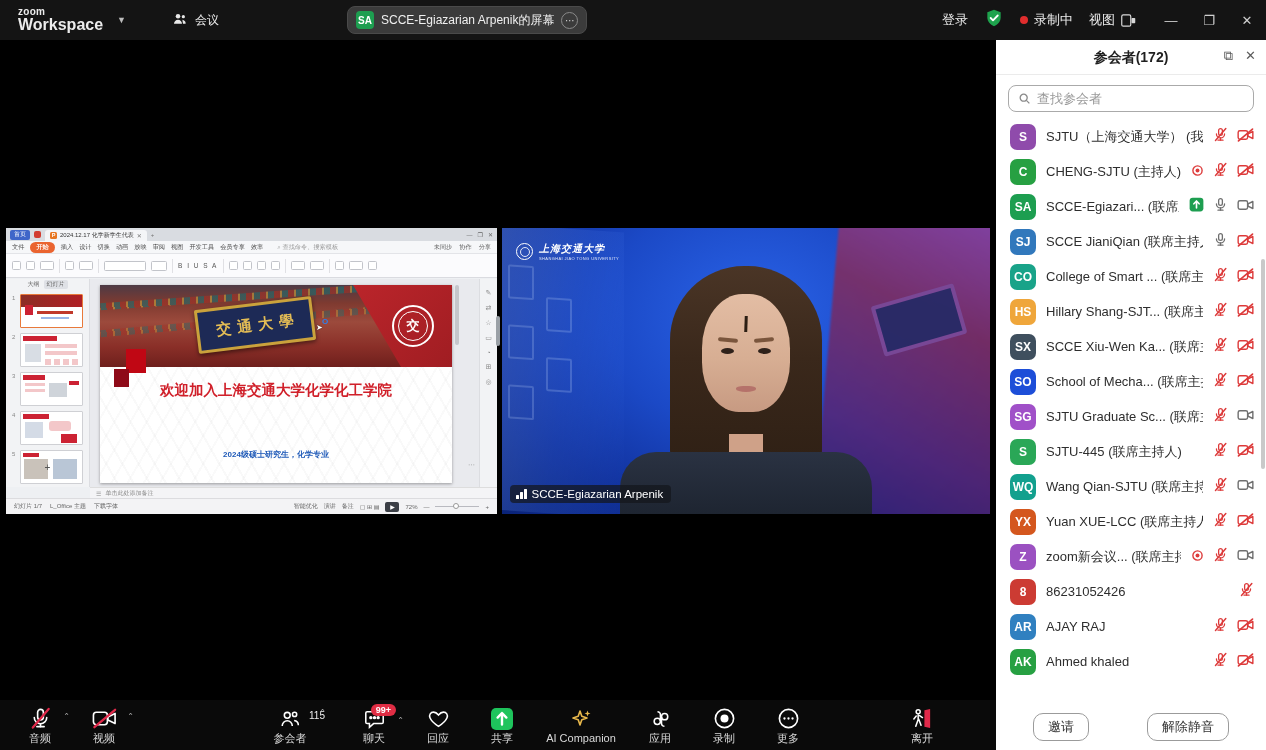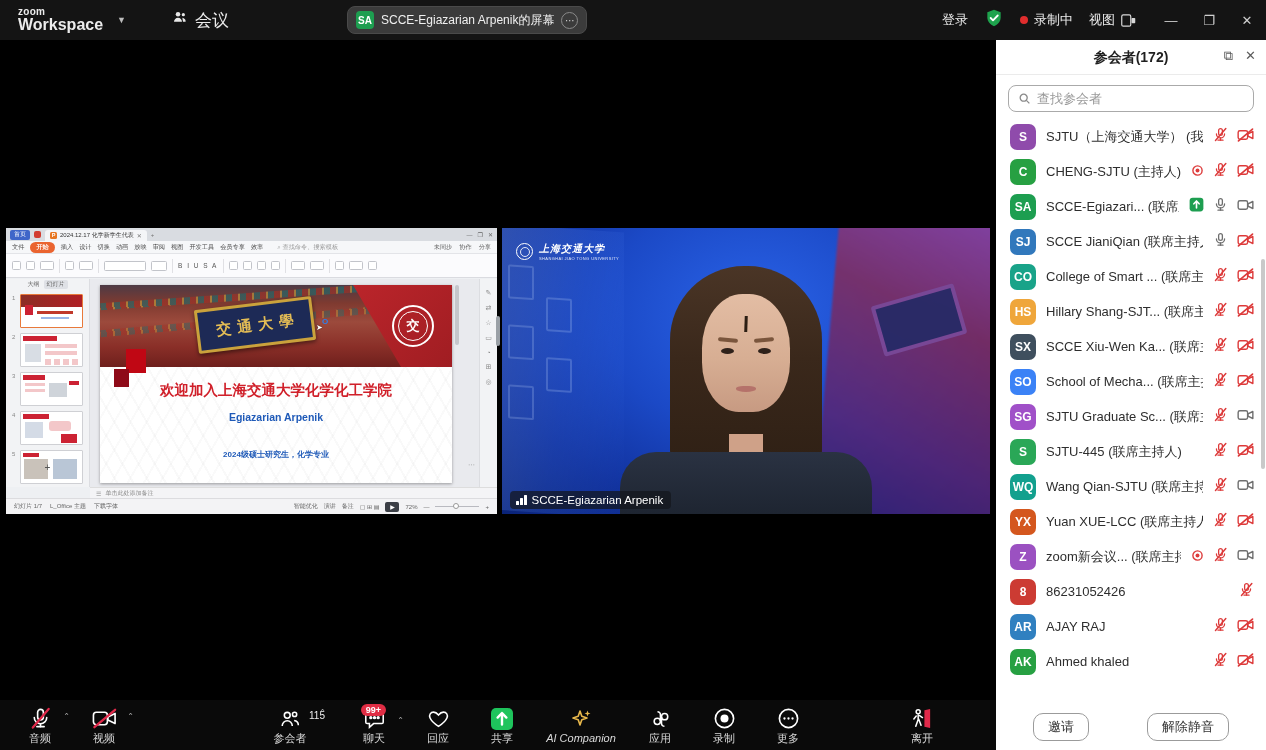--- a/index.html
+++ b/index.html
@@ -7,21 +7,21 @@
   body { background:#000; font-family:"Liberation Sans","DejaVu Sans",sans-serif; }
   #app { position:relative; width:1266px; height:750px; }
 
   
   .titlebar { position:absolute; top:0; left:0; right:0; height:40px; background:#141414;
     display:flex; align-items:center; color:#ececec; z-index:30; }
   .logo { margin-left:18px; line-height:1; cursor:pointer; }
   .logo .l1 { font-size:10px; font-weight:bold; letter-spacing:.3px; }
   .logo .l2 { font-size:16px; font-weight:bold; }
   .chev { color:#bdbdbd; font-size:9px; margin-left:14px; cursor:pointer; }
-  .meet-btn { display:flex; gap:7px; margin-left:46px; font-size:17px; cursor:pointer; }
+  .meet-btn { display:flex; align-items:center; gap:7px; margin-left:46px; font-size:12px; cursor:pointer; }
   .tab-pill { position:absolute; left:347px; top:6px; height:28px; background:#3b3b3b; border:1px solid #4a4a4a;
     border-radius:8px; display:flex; align-items:center; gap:7px; padding:0 8px; cursor:pointer; }
   .tab-avatar { width:18px; height:18px; border-radius:4px; background:#1d9e50; color:#fff; font-size:10px;
     font-weight:bold; display:flex; align-items:center; justify-content:center; }
   .tab-title { font-size:12px; color:#f0f0f0; }
   .tab-more { width:17px; height:17px; border:1px solid #8a8a8a; border-radius:50%; color:#cfcfcf;
     font-size:10px; line-height:15px; text-align:center; cursor:pointer; }
   .tb-right { margin-left:auto; display:flex; align-items:center; gap:16px; }
   .login { font-size:13px; cursor:pointer; }
   .recording { display:flex; align-items:center; gap:6px; font-size:13px; }
@@ -82,21 +82,21 @@
     background:linear-gradient(180deg,#e3bda4 0%, #d7ae93 55%, #c79a82 100%); border-radius:46% 46% 42% 42%; }
   .part { position:absolute; left:50%; top:22px; width:3px; height:16px; background:#2c1e13; transform:translateX(-50%) rotate(2deg); }
   .brow { position:absolute; top:44px; width:20px; height:4px; background:#7a553c; border-radius:2px; }
   .brow.l { left:16px; transform:rotate(6deg);} .brow.r { right:16px; transform:rotate(-6deg);}
   .eye { position:absolute; top:54px; width:13px; height:6px; background:#2e211a; border-radius:50%; }
   .eye.l { left:19px; } .eye.r { right:19px; }
   .lips { position:absolute; top:92px; left:50%; transform:translateX(-50%); width:20px; height:6px; background:#b5726a; border-radius:40% 40% 55% 55%; }
   .shoulders { position:absolute; left:50%; bottom:0; transform:translateX(-50%); width:252px; height:66px;
     background:linear-gradient(180deg,#2a3242 0%, #1d2430 100%); border-radius:36px 36px 0 0; }
   .neck { position:absolute; left:50%; bottom:58px; transform:translateX(-50%); width:34px; height:26px; background:#cfa188; }
-  .cam-label { position:absolute; left:8px; bottom:5px; background:rgba(20,22,28,.72); border-radius:4px;
+  .cam-label { position:absolute; left:8px; bottom:11px; background:rgba(20,22,28,.72); border-radius:4px;
     display:flex; align-items:center; gap:5px; padding:3px 8px 3px 6px; color:#fff; font-size:11.5px; }
   .sig { display:flex; align-items:flex-end; gap:1.5px; }
   .sig i { width:2.5px; background:#fff; display:block; border-radius:.5px; }
 
   
   .wps-tabbar { height:13px; background:#d9dce1; display:flex; align-items:center; gap:4px; padding:0 4px; font-size:6.5px; color:#444; }
   .wps-home { background:#3f66c9; color:#fff; border-radius:2px; padding:0.5px 4px; font-size:6px; }
   .wps-reddot { width:7px; height:7px; border-radius:2px; background:#d23c30; }
   .wps-doctab { background:#f4f5f7; border-radius:3px 3px 0 0; height:11px; display:flex; align-items:center; gap:3px; padding:0 5px; margin-top:2px; }
   .wps-p { width:7px; height:7px; background:#e87722; color:#fff; font-size:5.5px; font-weight:bold; text-align:center; line-height:7px; border-radius:1.5px; }
@@ -168,24 +168,24 @@
   
   .toolbar { position:absolute; left:0; bottom:0; width:996px; height:50px; background:#0a0a0a;
     display:flex; align-items:center; z-index:20; }
   .tb { position:relative; min-width:64px; height:50px; background:none; border:none; color:#d9d9d9;
     display:flex; flex-direction:column; align-items:center; justify-content:center; gap:2px; font-size:11px;
     font-family:inherit; cursor:pointer; }
   .tb .ic { height:24px; display:flex; align-items:center; justify-content:center; }
   .tb .lb { line-height:1; }
   .tb .chevron { position:absolute; right:2px; top:12px; color:#a8a8a8; font-size:8px; }
   .tb .cnt { position:absolute; right:3px; top:10px; font-size:10px; color:#eee; }
-  .tb .badge { position:absolute; right:20px; top:4px; background:#e02d44; color:#fff; border-radius:8px;
+  .tb .badge { position:absolute; right:10px; top:4px; background:#e02d44; color:#fff; border-radius:8px;
     font-size:9px; padding:1px 5px; font-weight:bold; }
   .tb.audio { margin-left:8px; } .tb.participants { margin-left:116px; min-width:76px; }
-  .tb.chat { margin-left:14px; } .tb.ai { min-width:94px;font-style:italic; }
+  .tb.chat { margin-left:14px; } .tb.ai { min-width:94px; }
   .tb.leave { margin-left:auto; margin-right:42px; }
 </style>
 </head>
 <body>
 
 <div id="app">
 
   <header class="titlebar">
     <div class="logo">
       <div class="l1">zoom</div>
@@ -357,21 +357,20 @@
             <div class="ribbon"></div>
             <div class="emblem">
                 <b>交</b>
               </div>
           </div>
           <div class="redsq1"></div>
             <div class="redsq2"></div>
           <span class="cursorO">O</span>
           <span class="cursorA">➤</span>
           <div class="s-title">欢迎加入上海交通大学化学化工学院</div>
-          <div class="s-name">Egiazarian Arpenik</div>
           <div class="s-sub">2024级硕士研究生，化学专业</div>
         </div>
         <div class="canvas-scroll"></div>
         <div class="notes-dots">⋯</div>
       </div>
       <div class="wps-sidetools">
         <span>✎</span>
           <span>⇄</span>
           <span>☆</span>
           <span>▭</span>
@@ -622,21 +621,21 @@
                 <g fill="none" stroke="#dd3b3b" stroke-width="2" stroke-linejoin="round">
                   <rect x="1.5" y="4" width="13.5" height="12" rx="2.5"></rect>
                   <path d="M15.5 8.5l7-3.5v10l-7-3.5z"></path>
                 </g>
                 <line x1="2" y1="18.5" x2="22" y2="1.5" stroke="#dd3b3b" stroke-width="2.4" stroke-linecap="round"></line>
               </svg></span>
           </div>
   </div>
 
   <div class="p-row">
-    <div class="p-avatar" style="background: #3b82f6;">SO</div>
+    <div class="p-avatar" style="background: #1d4ed8;">SO</div>
     <div class="p-name">School of Mecha... (联席主持人)</div>
     <div class="p-icons">
             <span><svg width="15" height="15" viewBox="0 0 24 24">
                 <g fill="none" stroke="#dd3b3b" stroke-width="2.1" stroke-linecap="round">
                   <rect x="9" y="2.5" width="6" height="11" rx="3"></rect>
                   <path d="M5.5 11a6.5 6.5 0 0 0 13 0"></path>
                   <line x1="12" y1="17.5" x2="12" y2="21"></line>
                   <line x1="8" y1="21" x2="16" y2="21"></line>
                 </g>
                 <line x1="4" y1="21.5" x2="20.5" y2="2.5" stroke="#dd3b3b" stroke-width="2.4" stroke-linecap="round"></line>

